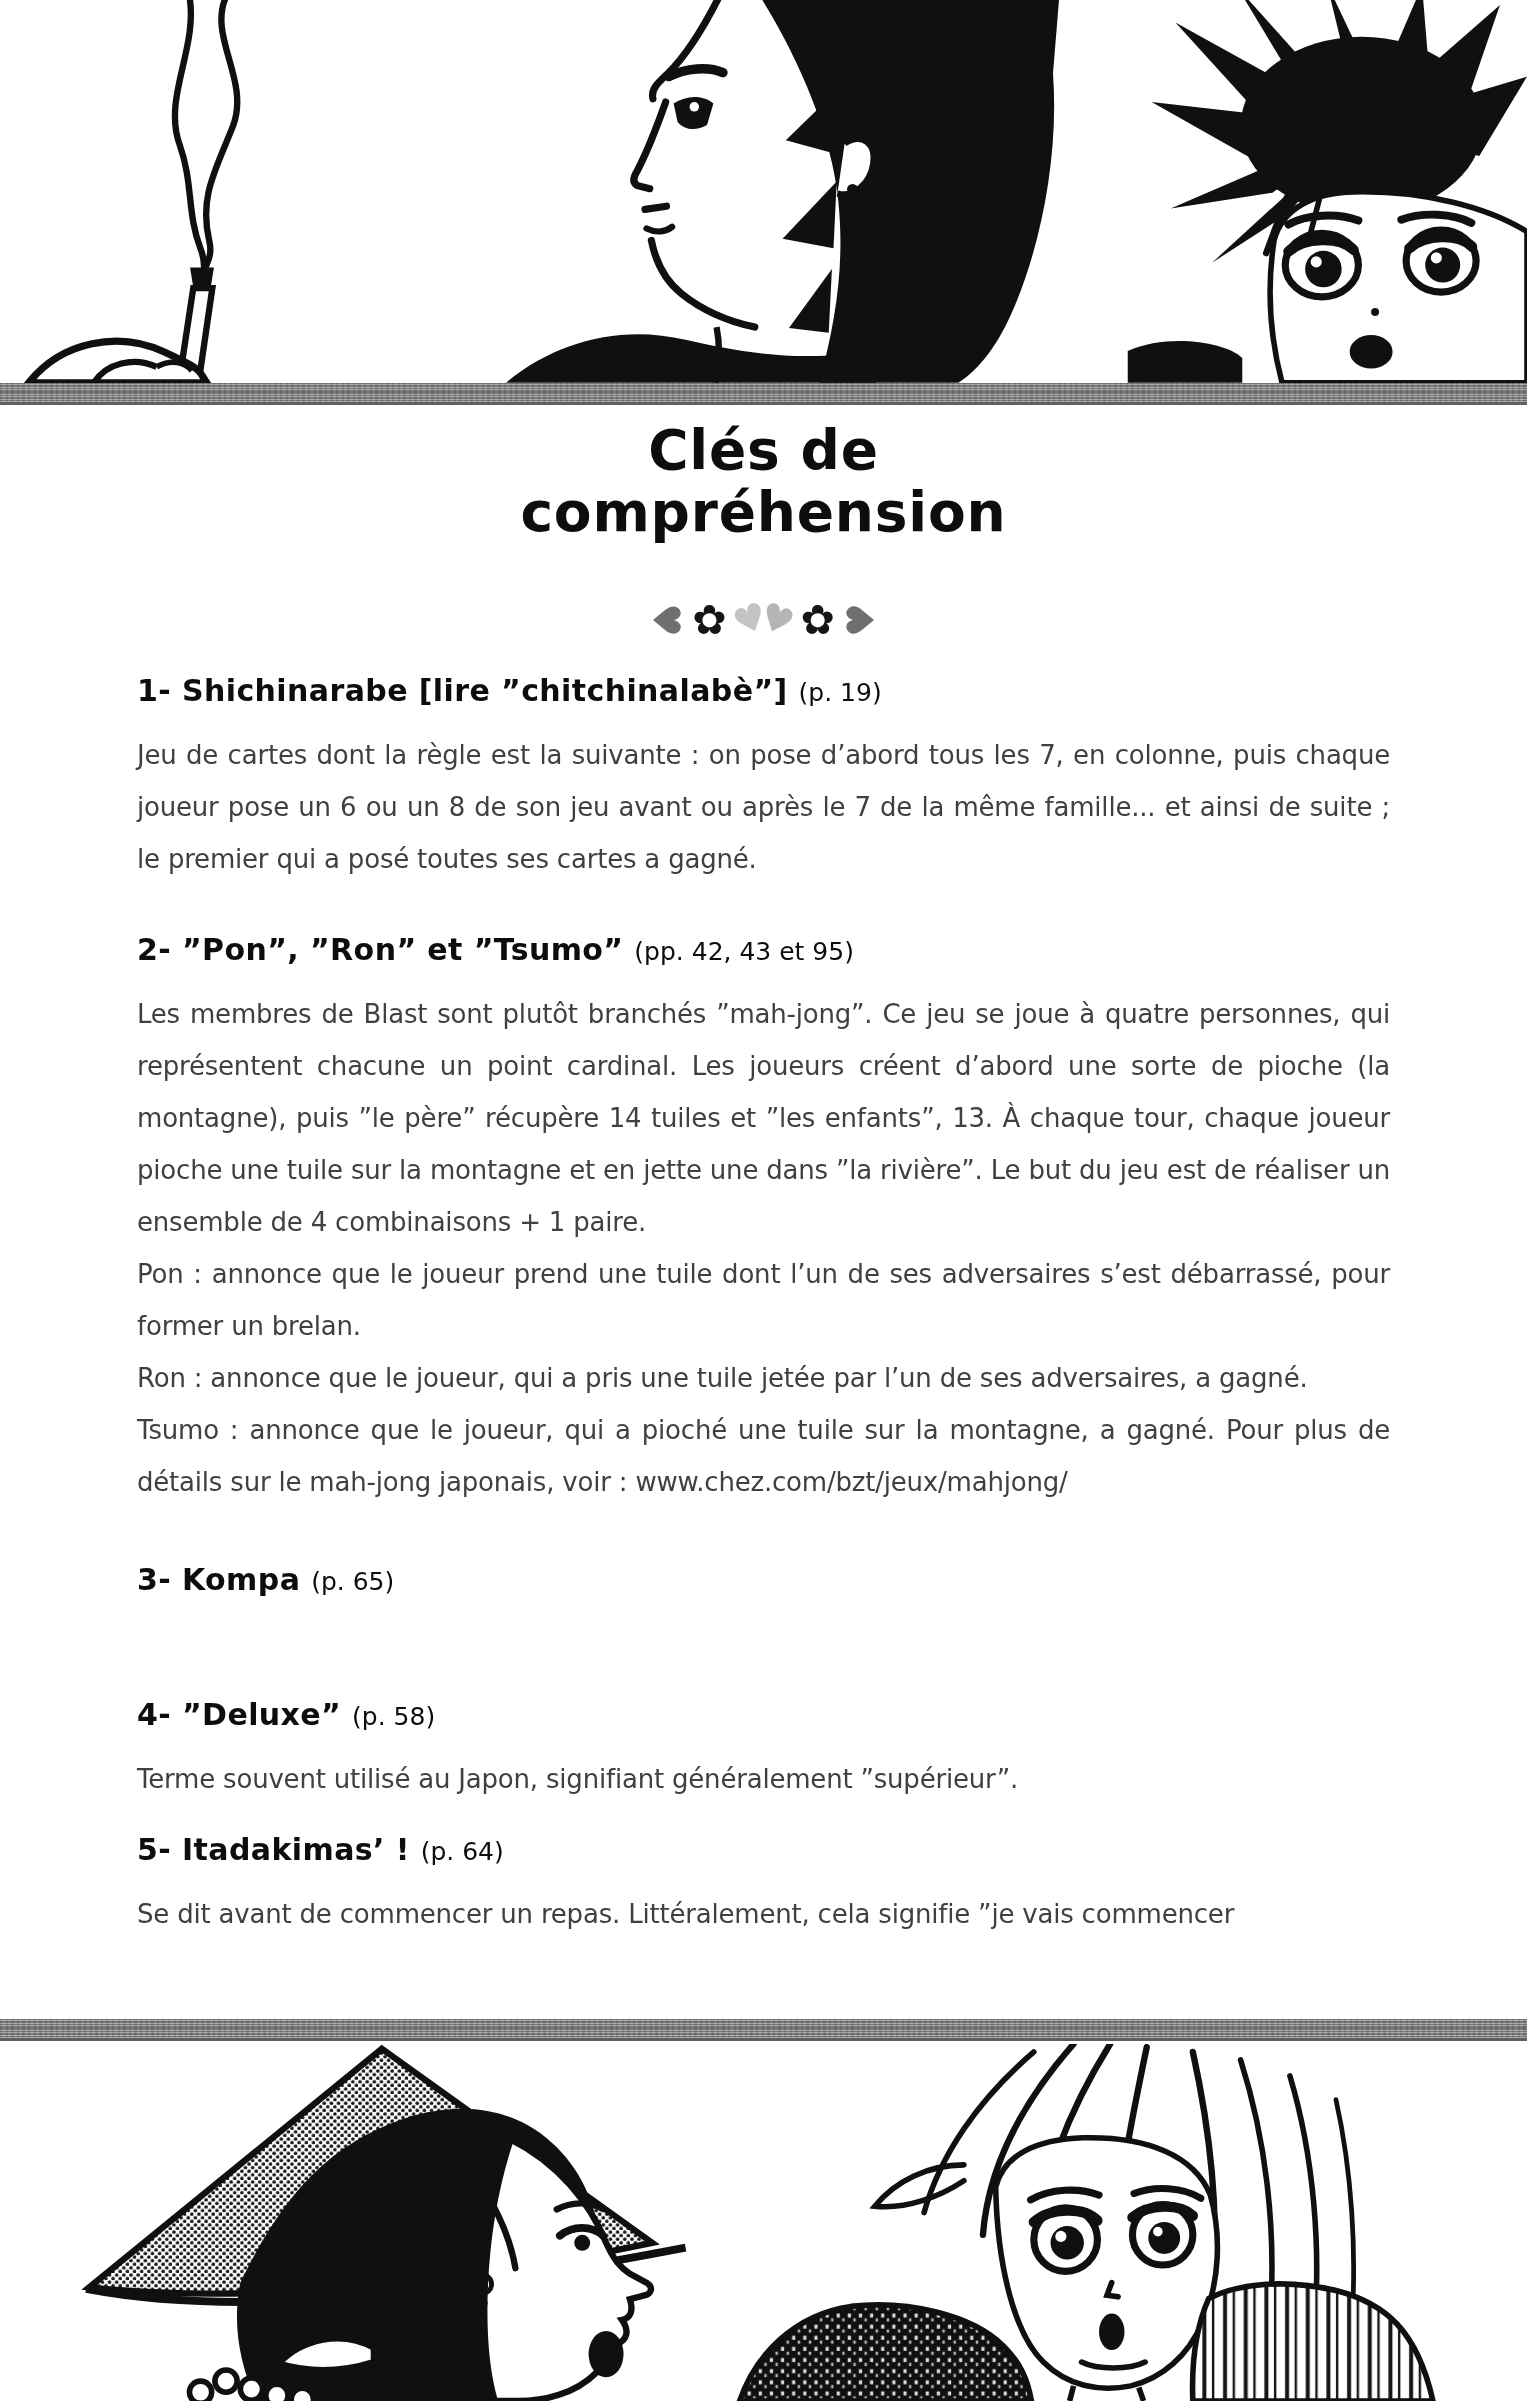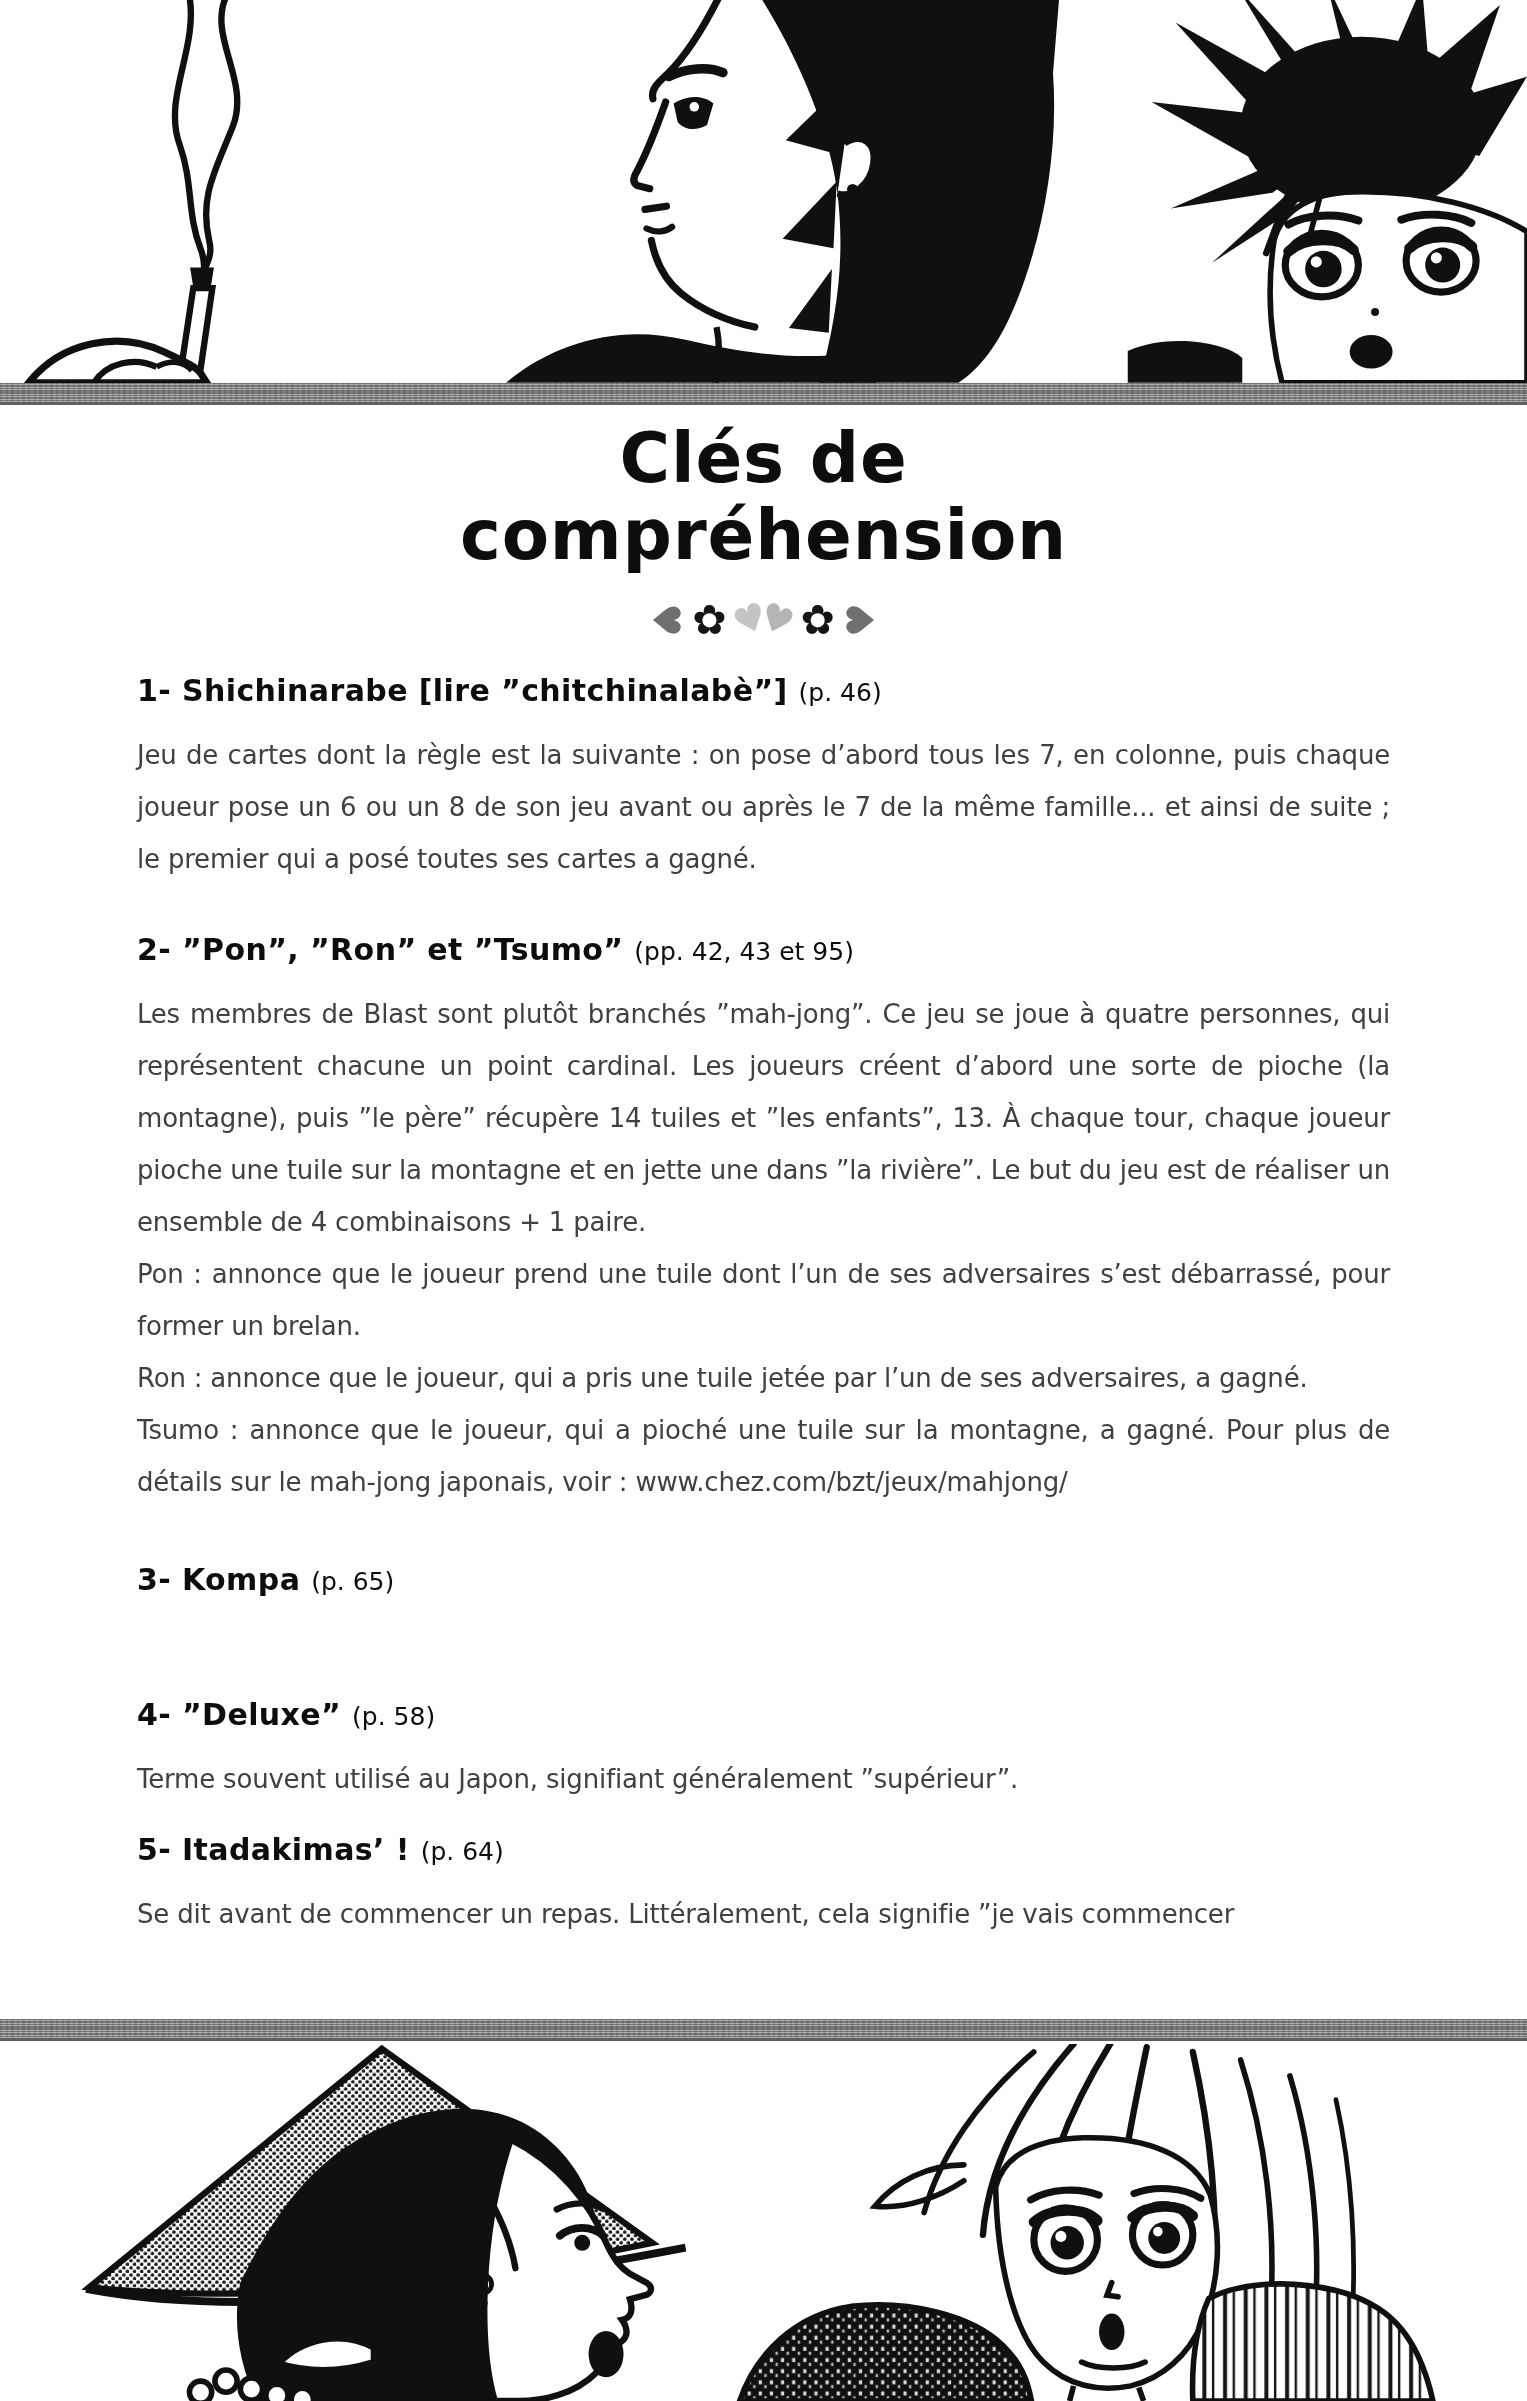--- a/index.html
+++ b/index.html
@@ -19,21 +19,21 @@
     background-color:#8e8e8e;
     background-image:
       repeating-linear-gradient(0deg, rgba(255,255,255,.25) 0 0.8px, rgba(0,0,0,.18) 0.8px 2.4px),
       repeating-linear-gradient(90deg, rgba(0,0,0,.10) 0 2.4px, rgba(255,255,255,.06) 2.4px 5.6px);
     border-bottom:3.2px solid #5f5f5f;
   }
   .divider-top{top:383px;}
   .divider-bottom{top:2019px;}
   .page-title{
     position:absolute;top:420px;left:0;width:100%;
-    text-align:center;font-weight:700;font-size:69px;line-height:1.12;
+    text-align:center;font-weight:700;font-size:55px;line-height:1.12;
     letter-spacing:0.8px;color:#0d0d0d;margin:0;
   }
   .ornament{position:absolute;top:595px;left:0;width:100%;text-align:center;line-height:48px;}
   .ornament span{display:inline-block;vertical-align:middle;}
   .orn-heart-left{font-size:38px;color:#6f6f6f;transform:rotate(90deg);margin-right:1.6px;}
   .orn-heart-right{font-size:38px;color:#6f6f6f;transform:rotate(-90deg);margin-left:1.6px;}
   .orn-flower{font-size:41px;color:#151515;margin:0 3.2px;}
   .orn-heart-mid-a{font-size:37px;color:#c4c4c4;transform:rotate(-22deg);margin-right:-11px;}
   .orn-heart-mid-b{font-size:37px;color:#b5b5b5;transform:rotate(22deg);}
   .content{position:absolute;top:672px;left:137px;width:1253px;height:1352px;}
@@ -130,21 +130,21 @@
     <span class="orn-heart-mid-a">♥</span>
     <span class="orn-heart-mid-b">♥</span>
     <span class="orn-flower">✿</span>
     <span class="orn-heart-right">♥</span>
   </div>
 
   <div class="content">
 
     <section class="entry entry-1">
       <h2><span>1- Shichinarabe [lire ”chitchinalabè”]</span>
-        <span class="page-ref">(p. 46)</span></h2>
+        <span class="page-ref">(p. 19)</span></h2>
       <p>Jeu de cartes dont la règle est la suivante : on pose d’abord tous les 7, en colonne, puis chaque joueur pose un 6 ou un 8 de son jeu avant ou après le 7 de la même famille... et ainsi de suite ; le premier qui a posé toutes ses cartes a gagné.</p>
     </section>
 
     <section class="entry entry-2">
       <h2><span>2- ”Pon”, ”Ron” et ”Tsumo”</span>
         <span class="page-ref">(pp. 42, 43 et 95)</span></h2>
       <p>Les membres de Blast sont plutôt branchés ”mah-jong”. Ce jeu se joue à quatre personnes, qui représentent chacune un point cardinal. Les joueurs créent d’abord une sorte de pioche (la montagne), puis ”le père” récupère 14 tuiles et ”les enfants”, 13. À chaque tour, chaque joueur pioche une tuile sur la montagne et en jette une dans ”la rivière”. Le but du jeu est de réaliser un ensemble de 4 combinaisons + 1 paire.</p>
       <p>Pon : annonce que le joueur prend une tuile dont l’un de ses adversaires s’est débarrassé, pour former un brelan.</p>
       <p>Ron : annonce que le joueur, qui a pris une tuile jetée par l’un de ses adversaires, a gagné.</p>
       <p>Tsumo : annonce que le joueur, qui a pioché une tuile sur la montagne, a gagné. Pour plus de détails sur le mah-jong japonais, voir : www.chez.com/bzt/jeux/mahjong/</p>

